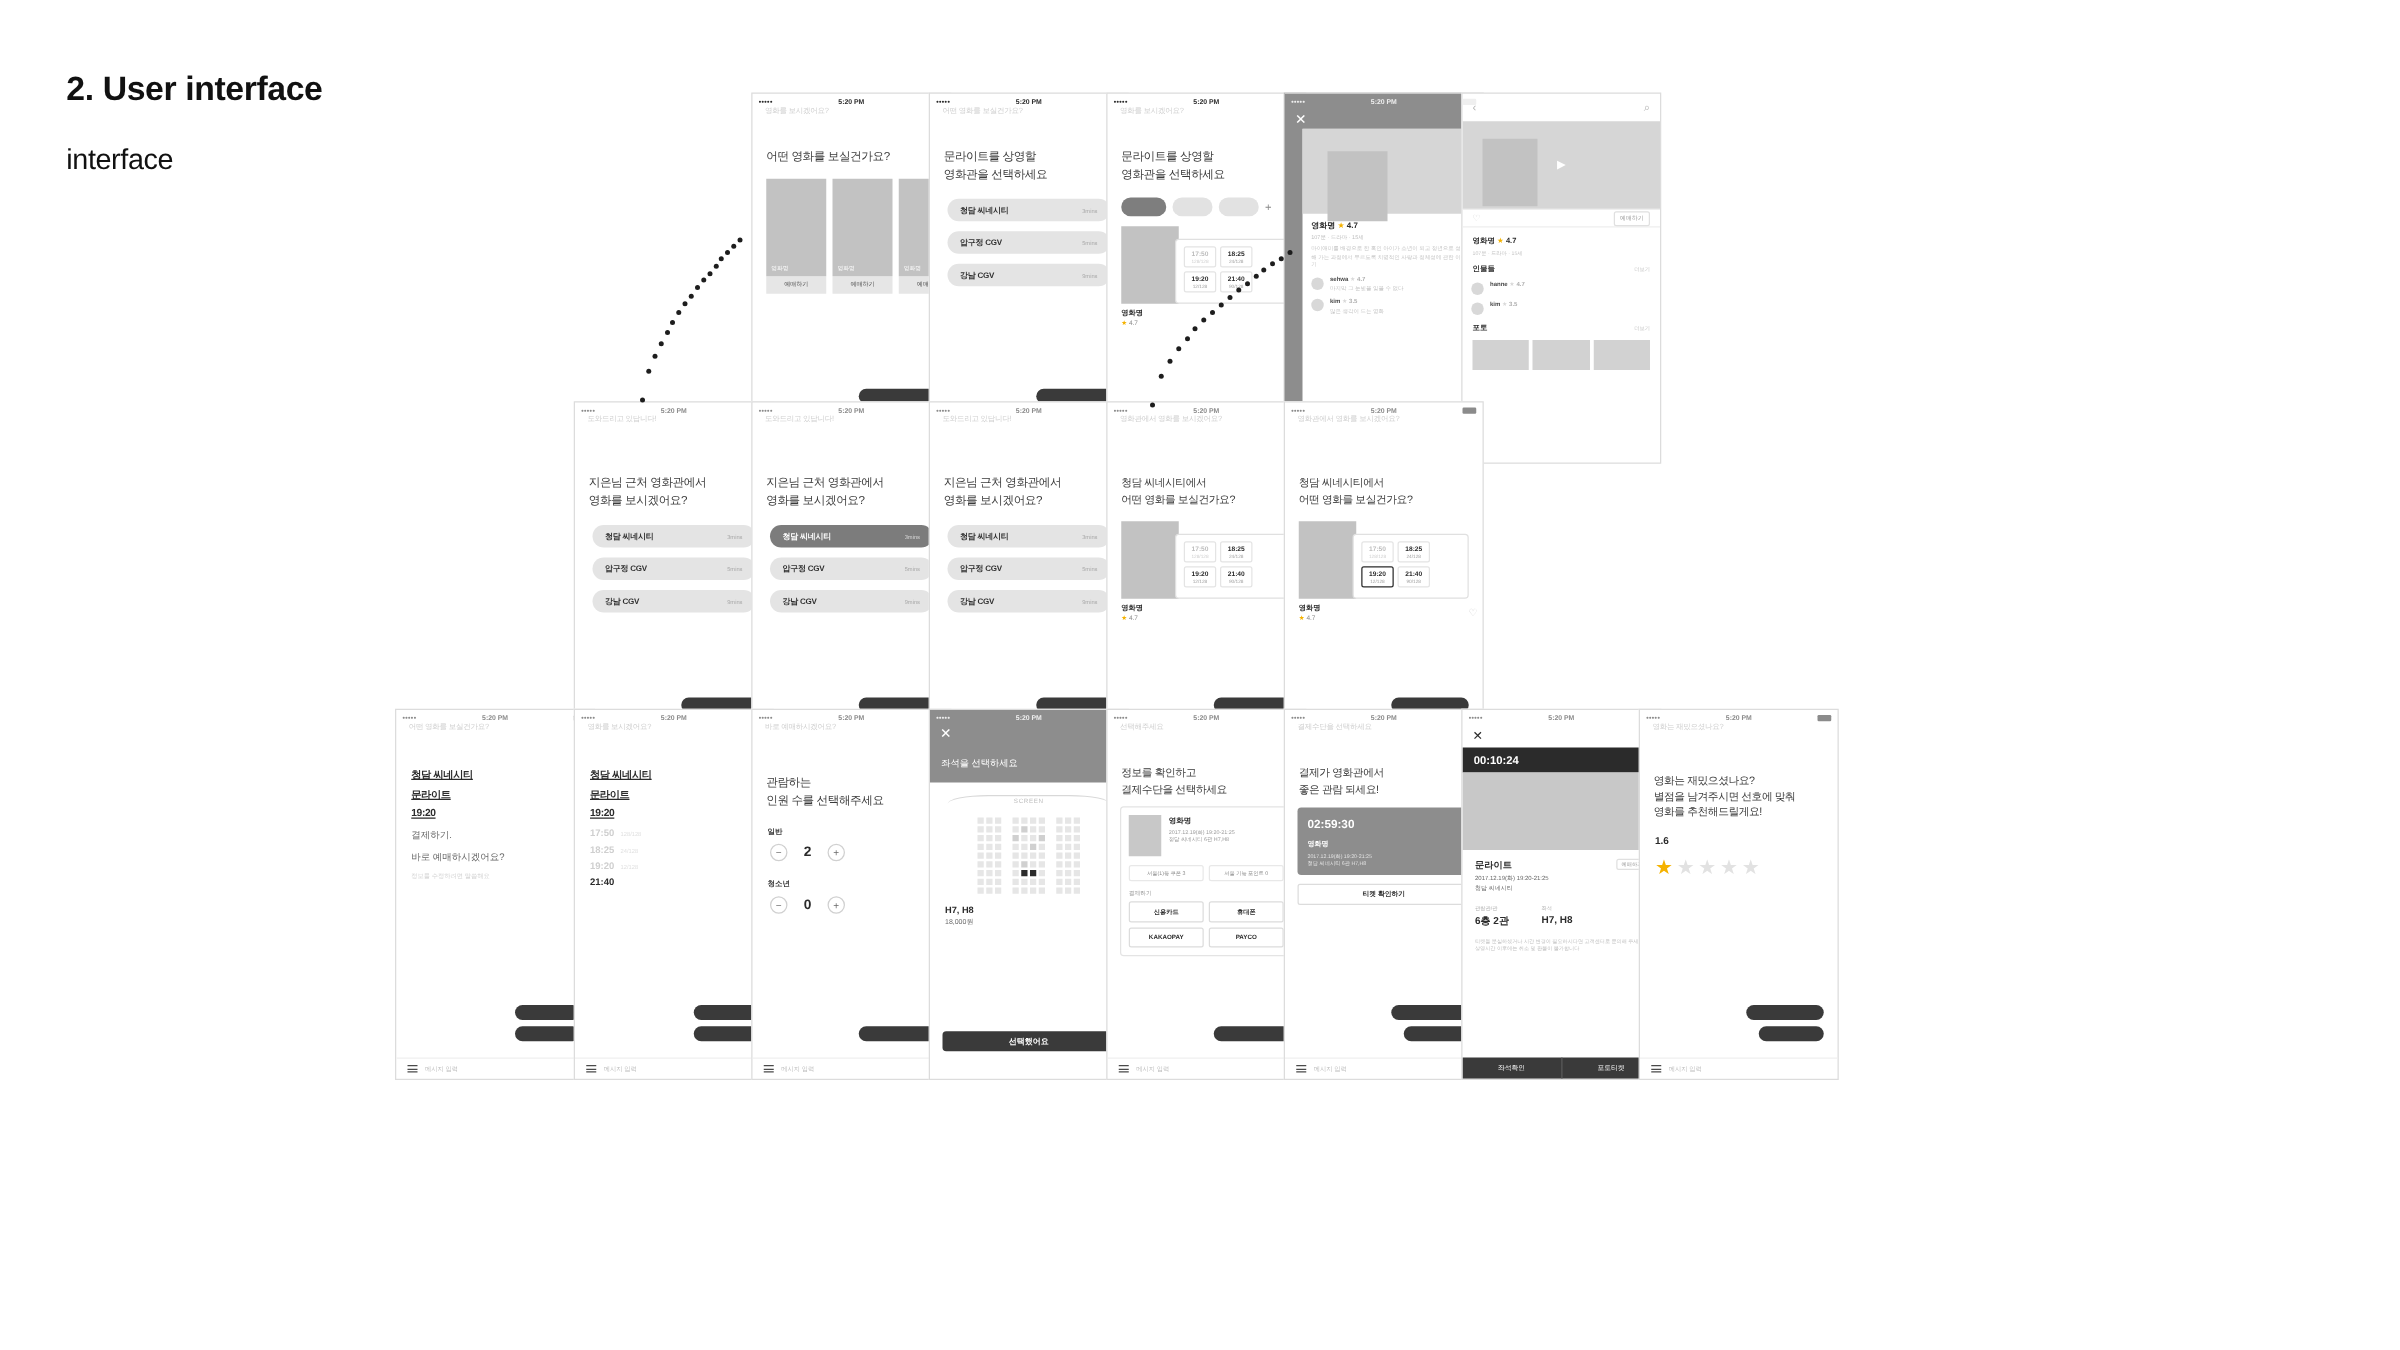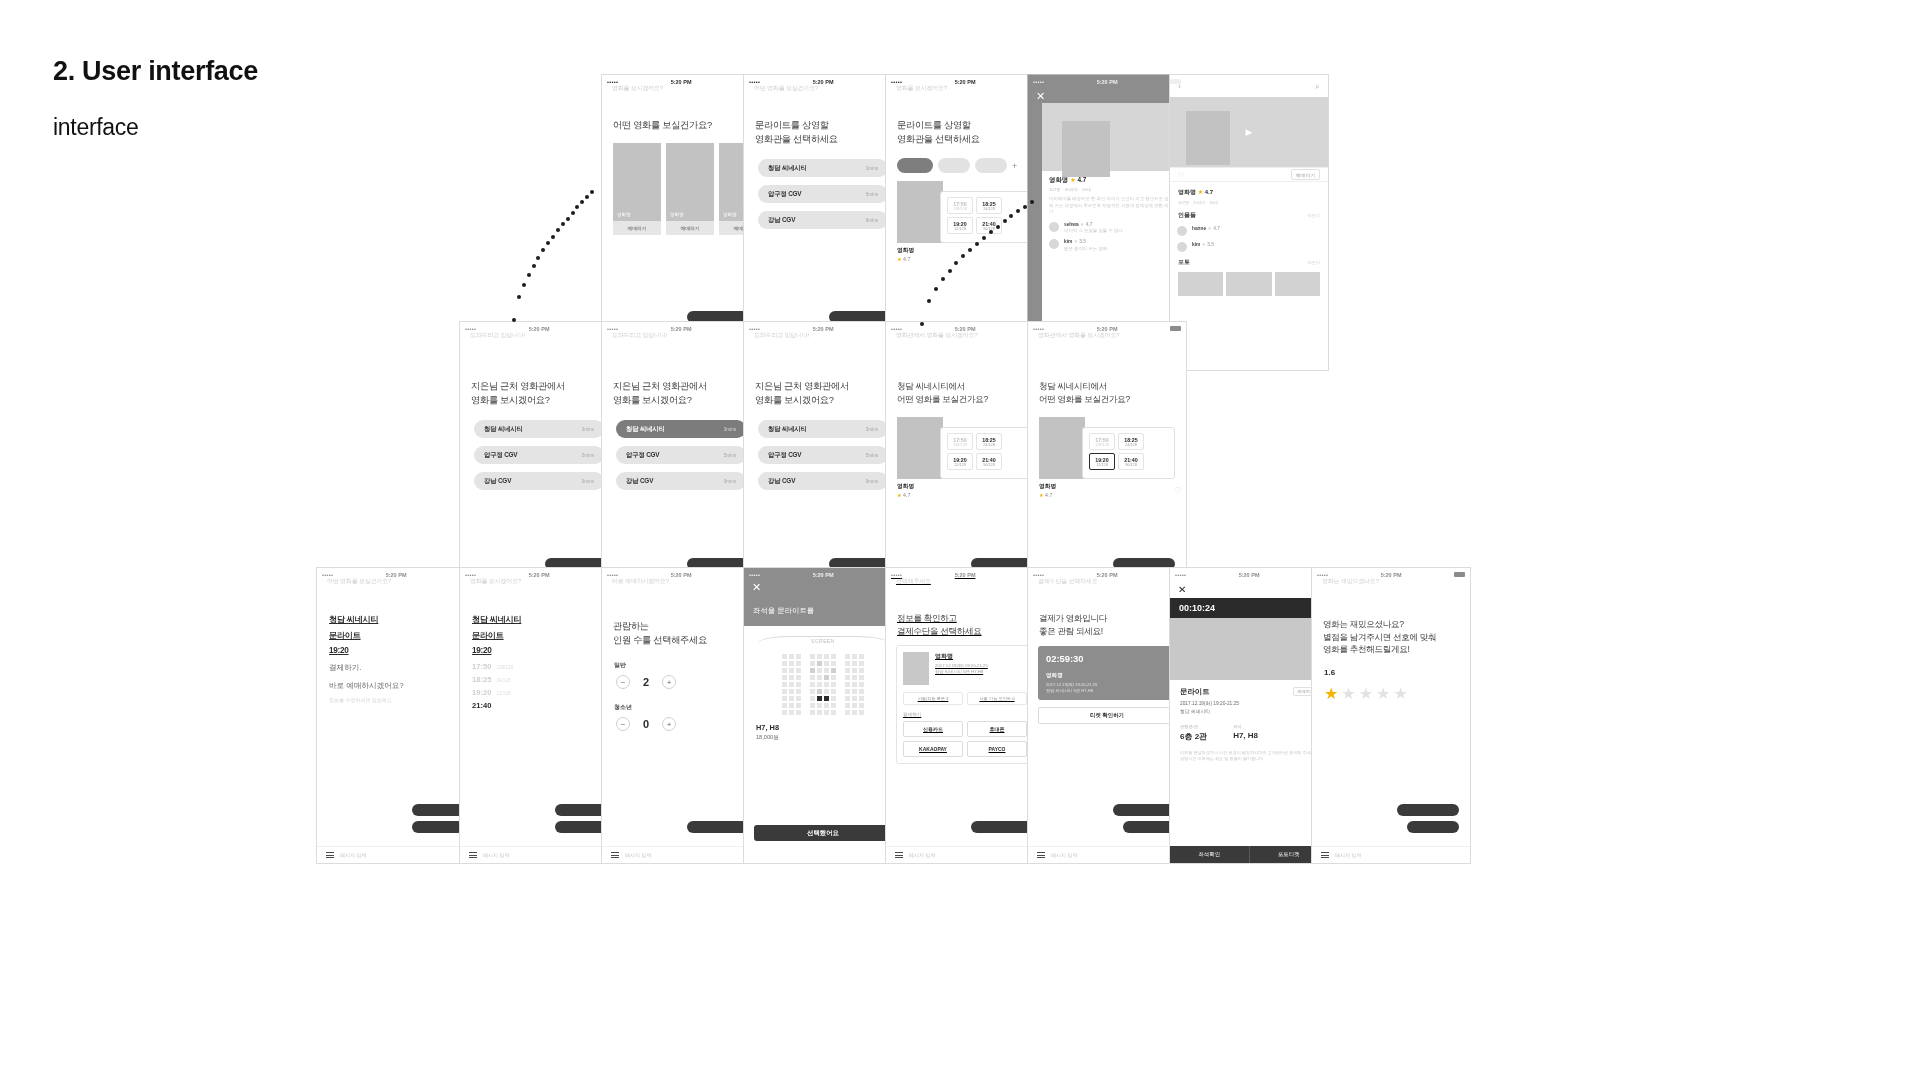--- a/index.html
+++ b/index.html
@@ -775,21 +775,21 @@
 
   <div class="phone" style="left:743px; top:567px;">
     <div class="seathead">
       <div class="status ondark">
         <span class="dots">•••••</span>
         <span class="time">5:20 PM</span>
         <span class="batt"></span>
       </div>
       <div class="x2">✕</div>
       <div class="ed">✎</div>
-      <div class="st2">좌석을 문라이트를</div>
+      <div class="st2">좌석을 선택하세요</div>
     </div>
     <div class="screenarc">
         <span>SCREEN</span>
       </div>
     <div class="grid">
       <div class="gr">
           <span class="cell"></span>
           <span class="cell"></span>
           <span class="cell"></span>
           <span class="cell n"></span>
@@ -915,21 +915,21 @@
           <span class="cell"></span>
         </div>
     </div>
     <div class="seatinfo">
       <div class="s1">H7, H8</div>
       <div class="s2">18,000원</div>
     </div>
     <div class="bigbtn">선택했어요</div>
   </div>
 
-  <div class="phone" style="left:885px; top:567px;text-decoration:underline;">
+  <div class="phone" style="left:885px; top:567px;">
     <div class="status onwhite-grey">
       <span class="dots">•••••</span>
       <span class="time">5:20 PM</span>
       <span class="batt"></span>
     </div>
     <div class="ghost">선택해주세요</div>
     <div class="q small" style="white-space:pre-line; margin-top:26px;">정보를 확인하고
 결제수단을 선택하세요</div>
     <div class="pcard">
       <div class="top">
@@ -965,21 +965,21 @@
     </div>
   </div>
 
   <div class="phone" style="left:1027px; top:567px;">
     <div class="status onwhite-grey">
       <span class="dots">•••••</span>
       <span class="time">5:20 PM</span>
       <span class="batt"></span>
     </div>
     <div class="ghost">결제수단을 선택하세요</div>
-    <div class="q small" style="white-space:pre-line; margin-top:26px;">결제가 영화입니다
+    <div class="q small" style="white-space:pre-line; margin-top:26px;">결제가 영화관에서
 좋은 관람 되세요!</div>
     <div class="ticket">
       <div class="tm">02:59:30</div>
       <div class="tn">영화명</div>
       <div class="ts" style="white-space:pre-line">2017.12.19(화) 19:20-21:25
 청담 씨네시티 6관 H7,H8</div>
     </div>
     <div class="cbtn2">티켓 확인하기</div>
     <div class="btns">
       <div class="btn-d w1"></div>

